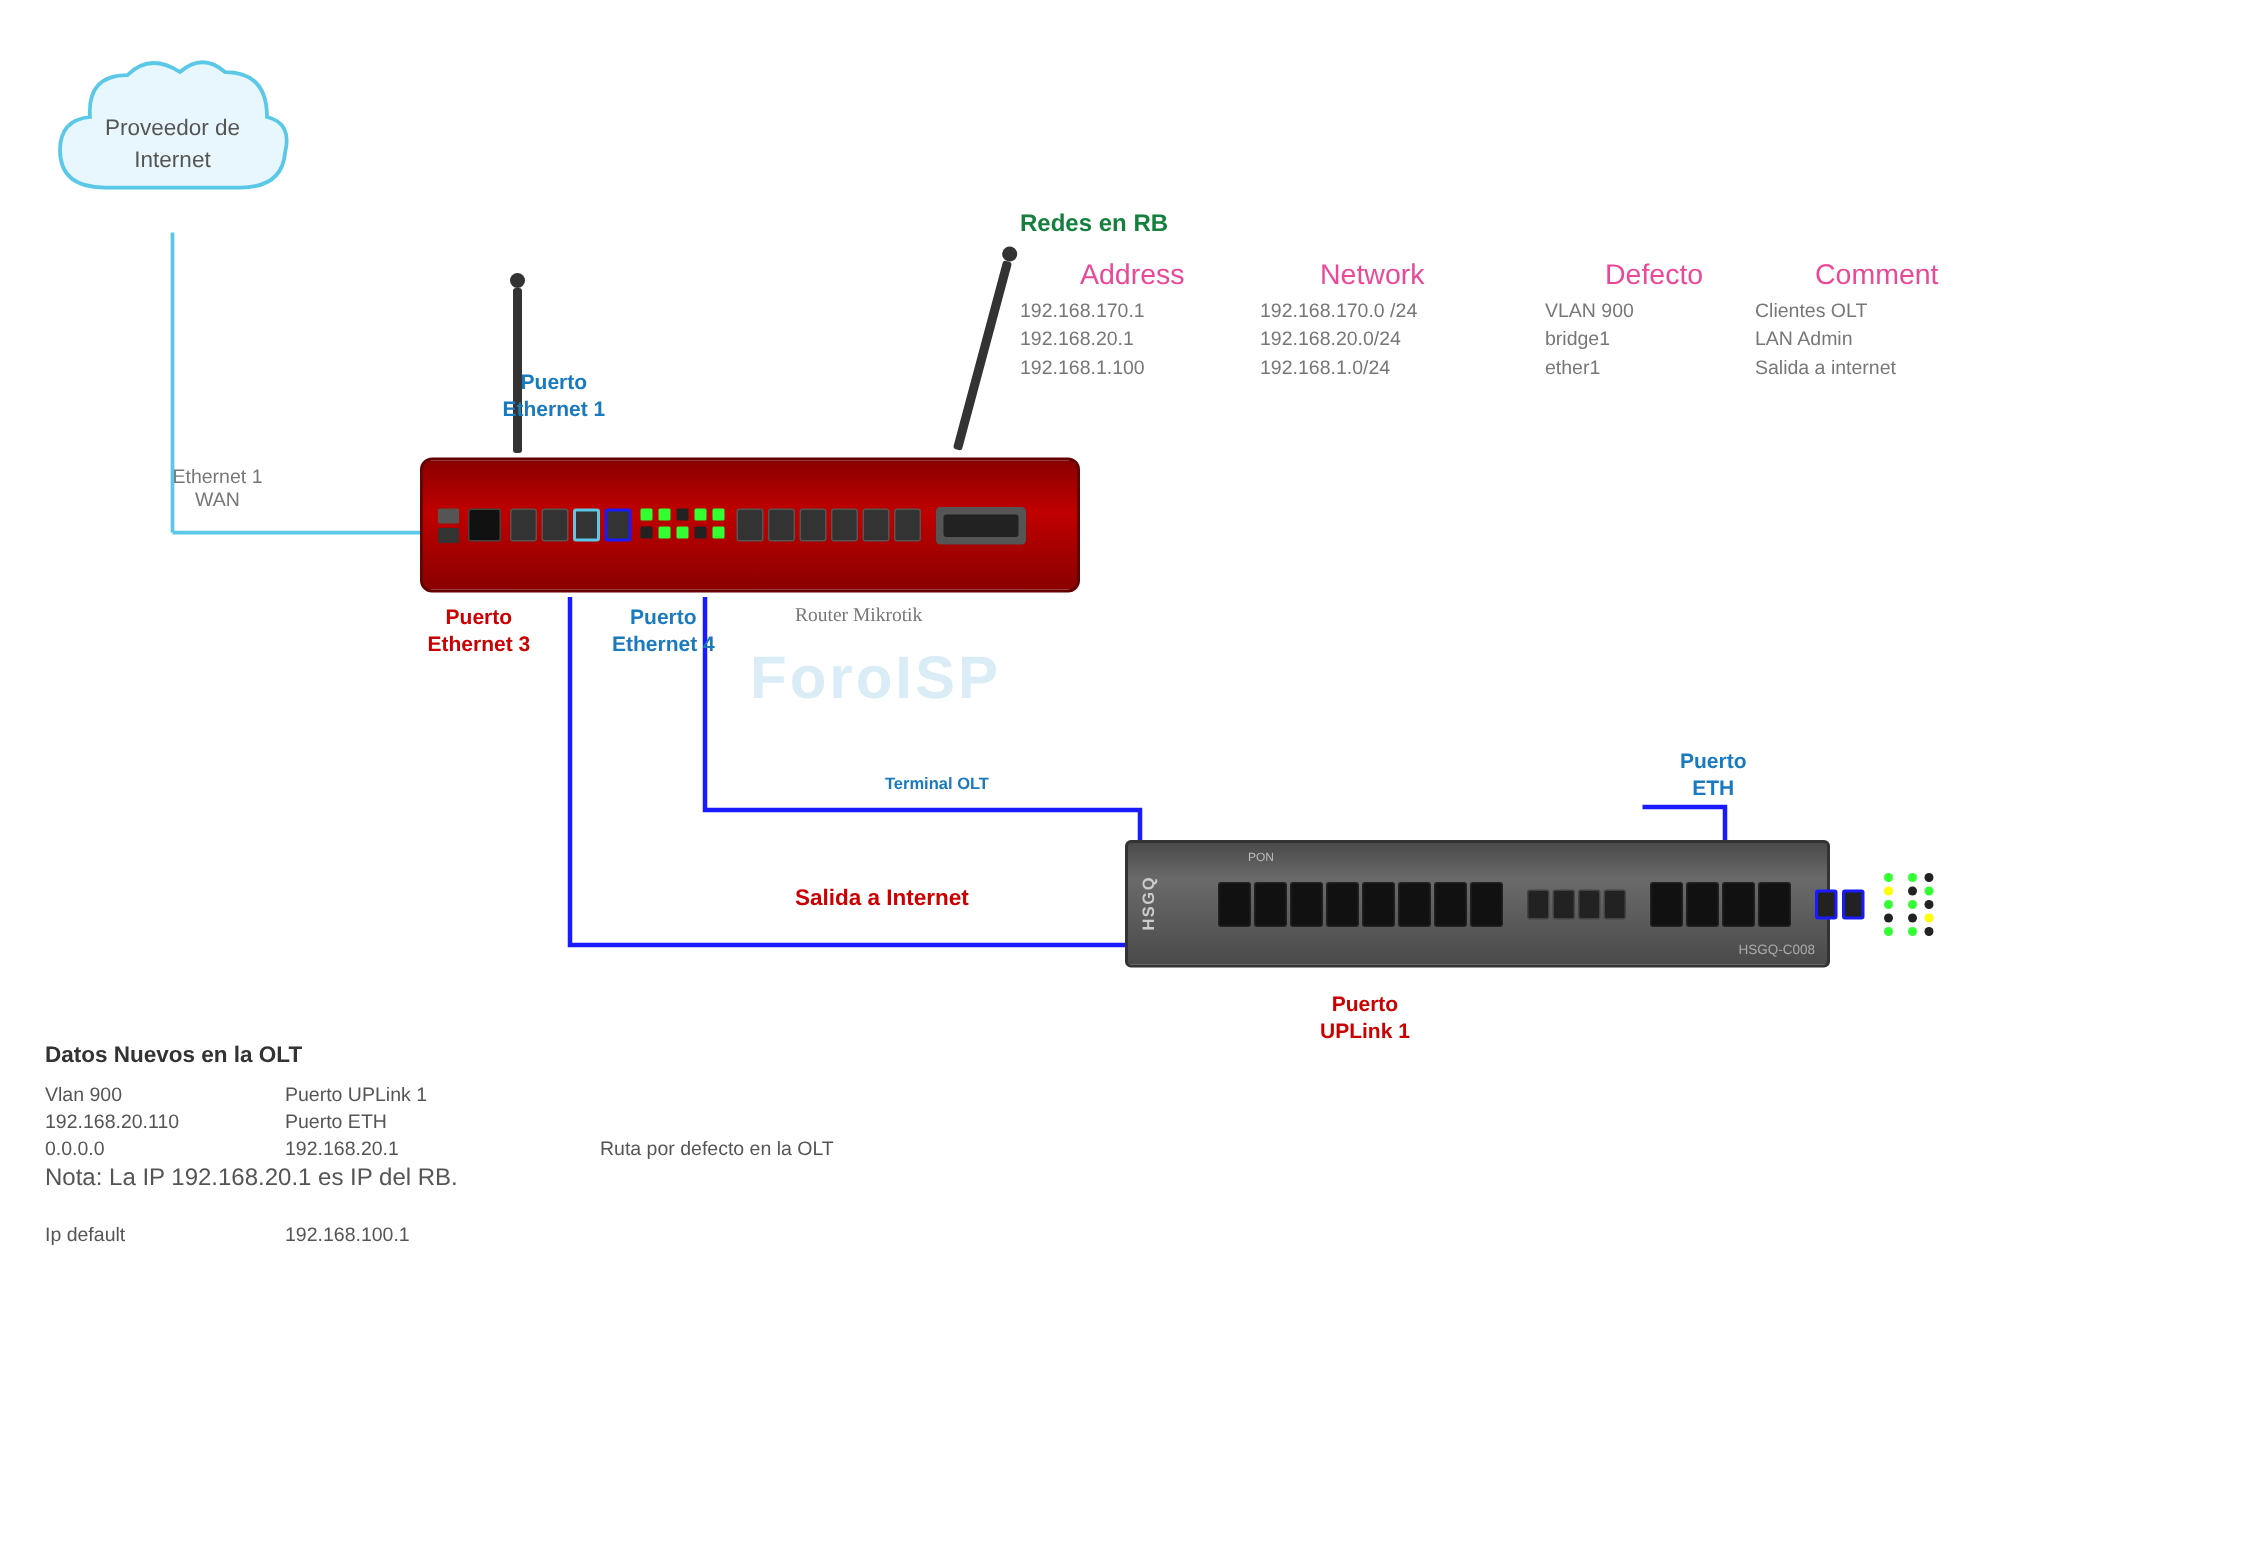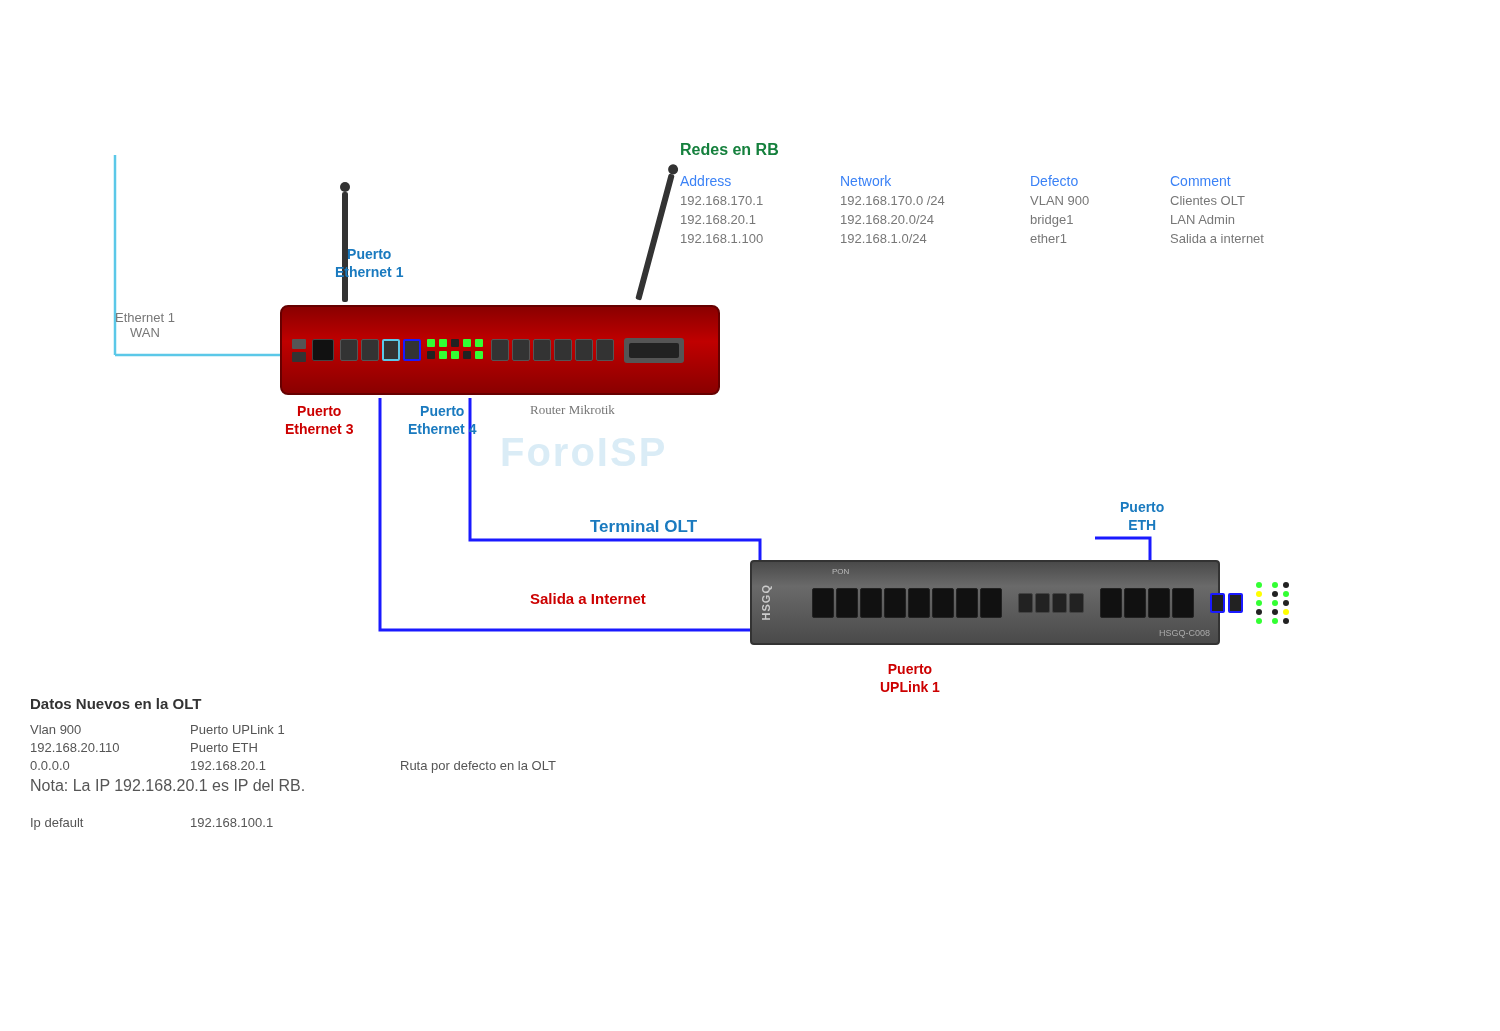--- a/index.html
+++ b/index.html
@@ -221,21 +221,21 @@
       font-weight: bold;
       text-align: center;
       line-height: 1.3;
     }
 
     
     .terminal-olt-label {
       position: absolute;
       top: 517px;
       left: 590px;
-      font-size: 17px;
+      font-size: 11px;
       color: #1a7abf;
       font-weight: bold;
     }
     .salida-internet-label {
       position: absolute;
       top: 590px;
       left: 530px;
       font-size: 15px;
       color: #cc0000;
       font-weight: bold;
@@ -254,23 +254,24 @@
       color: #15803d;
       margin-bottom: 12px;
       margin-top: 41px;
     }
     .redes-rb-table {
       display: grid;
       grid-template-columns: 160px 190px 140px 200px;
       gap: 0;
     }
     .table-header {
-      font-size: 14px;
-      color: #3b82f6;
+      font-size: 19px;
+      color: #ec4899;
       padding: 2px 0;
+      margin-left: 40px;
     }
     .table-cell {
       font-size: 13px;
       color: #777;
       padding: 2px 0;
     }
 
     
     .bottom-info {
       position: absolute;
@@ -324,20 +325,32 @@
     <line x1="115" y1="155" x2="115" y2="355" stroke="#5bc8e8" stroke-width="2.5"></line>
     <line x1="115" y1="355" x2="330" y2="355" stroke="#5bc8e8" stroke-width="2.5"></line>
 
     <polyline points="470,398 470,540 760,540 760,603" fill="none" stroke="#1a1aff" stroke-width="3"></polyline>
 
     <polyline points="380,398 380,630 760,630" fill="none" stroke="#1a1aff" stroke-width="3"></polyline>
 
     <polyline points="1150,560 1150,538 1095,538" fill="none" stroke="#1a1aff" stroke-width="3"></polyline>
   </svg>
 
+  <div class="cloud">
+    <svg viewBox="0 0 170 130" width="170" height="130">
+      <g fill="none" stroke="#5bc8e8" stroke-width="3">
+
+        <path d="M40,95 Q10,95 10,70 Q10,50 30,48 Q28,20 55,20 Q70,5 90,18 Q105,5 120,18 Q148,18 148,48 Q165,52 160,72 Q158,95 130,95 Z" fill="rgba(180,230,250,0.3)" stroke="#5bc8e8" stroke-width="2.5"></path>
+      </g>
+    </svg>
+    <div class="cloud-text">
+      <span>Proveedor de</span><br>
+      <span>Internet</span>
+    </div>
+  </div>
 
   <div class="eth1-wan-label">
     <div style="white-space:pre-line; font-size:13px; color:#777;">Ethernet 1
 WAN</div>
   </div>
 
   <div class="router-device">
 
     <div class="router-antenna antenna-left">
       <div class="antenna-ball"></div>

